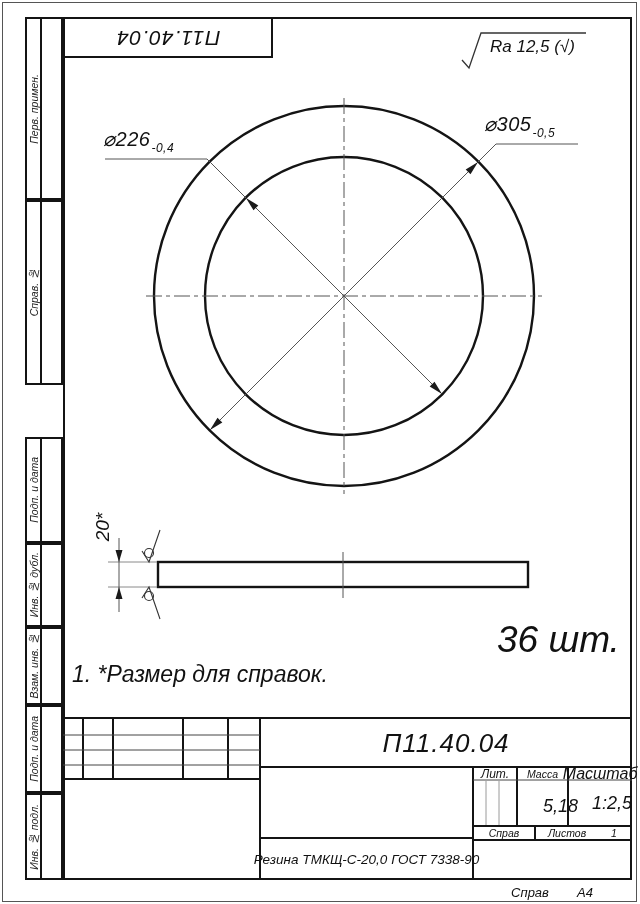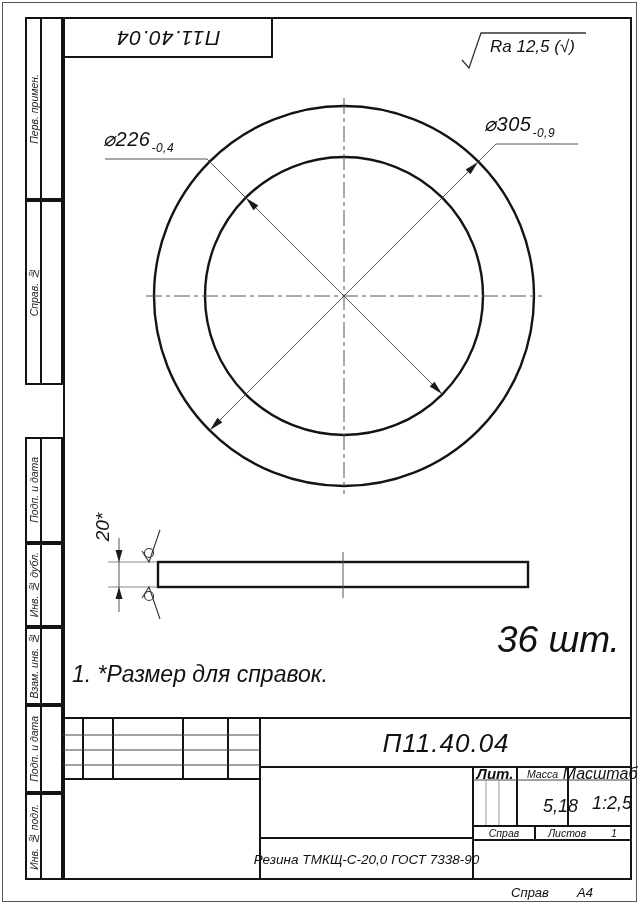--- a/index.html
+++ b/index.html
@@ -159,33 +159,33 @@
       <line x1="499" y1="781" x2="499" y2="825"></line>
     </g>
   </svg>
 
   <div class="txt" style="left:490px; top:37px; font-size:17px;">Ra 12,5 (√)</div>
 
   <div class="txt dim-label" style="left:103px; top:127px;">
     <span>⌀226</span><span class="tol">-0,4</span>
   </div>
   <div class="txt dim-label" style="left:484px; top:112px;">
-    <span>⌀305</span><span class="tol">-0,9</span>
+    <span>⌀305</span><span class="tol">-0,5</span>
   </div>
 
   <div class="txt rot90" style="left:75px; top:517px; width:54px; height:20px; font-size:19px;">20*</div>
 
   <div class="txt" style="left:497px; top:610px; font-size:37px;margin-top:9px;">36 шт.</div>
 
   <div class="txt" style="left:72px; top:661px; font-size:23px;">1. *Размер для справок.</div>
 
   <div class="cell" style="left:262px; top:720px; width:368px; height:46px; font-size:26px; letter-spacing:1px;">П11.40.04</div>
   <div class="cell" style="left:262px; top:840px; width:209px; height:38px; font-size:13.5px; white-space:nowrap;">Резина ТМКЩ-С-20,0 ГОСТ 7338-90</div>
 
-  <div class="cell" style="left:474px; top:767px; width:42px; height:13px; font-size:15px;font-weight:bold;">Лит.</div>
+  <div class="cell" style="left:474px; top:767px; width:42px; height:13px; font-size:12px;">Лит.</div>
   <div class="cell" style="left:518px; top:767px; width:49px; height:13px; font-size:10.5px;">Масса</div>
   <div class="cell" style="left:569px; top:767px; width:62px; height:13px; font-size:16px;">Масштаб</div>
 
   <div class="cell" style="left:518px; top:782px; width:49px; height:48px; font-size:18px;padding-left:36px;">5,18</div>
   <div class="cell" style="left:569px; top:782px; width:62px; height:42px; font-size:18px;padding-left:24px;">1:2,5</div>
 
   <div class="cell" style="left:474px; top:827px; width:60px; height:12px; font-size:10.5px;">Справ</div>
   <div class="cell" style="left:537px; top:827px; width:60px; height:12px; font-size:10.5px;">Листов</div>
   <div class="cell" style="left:600px; top:827px; width:28px; height:12px; font-size:10.5px;">1</div>
 

